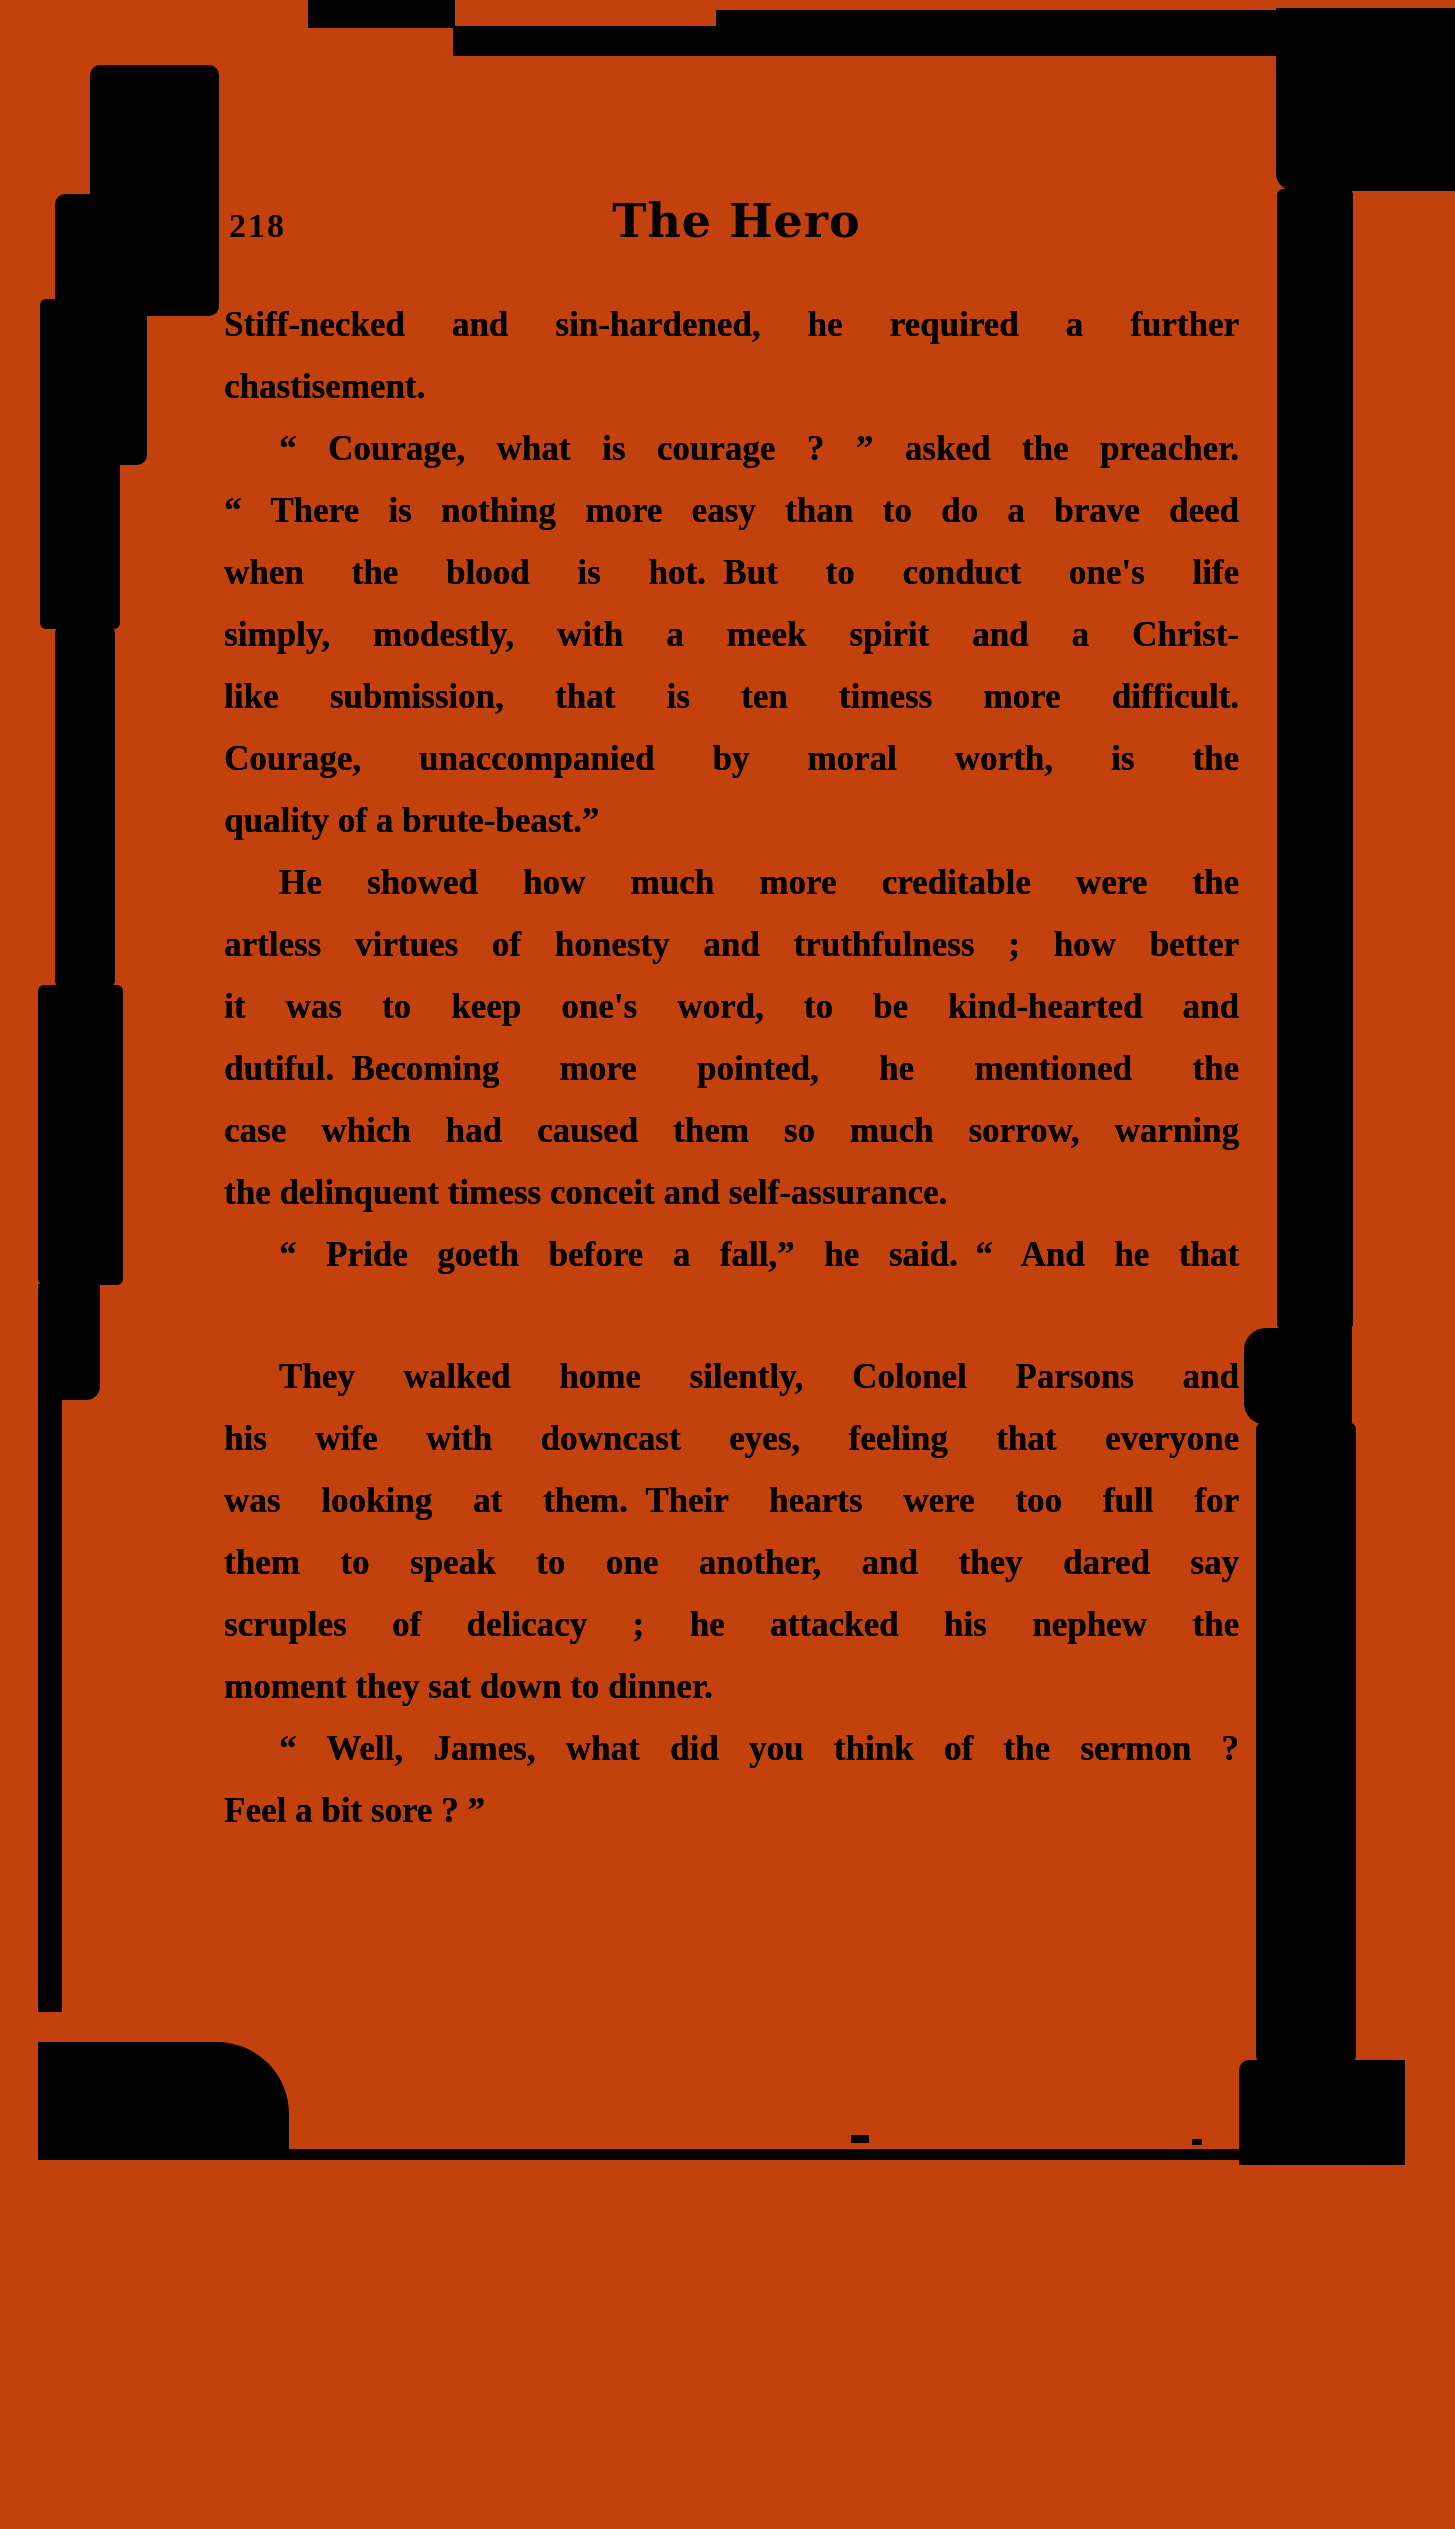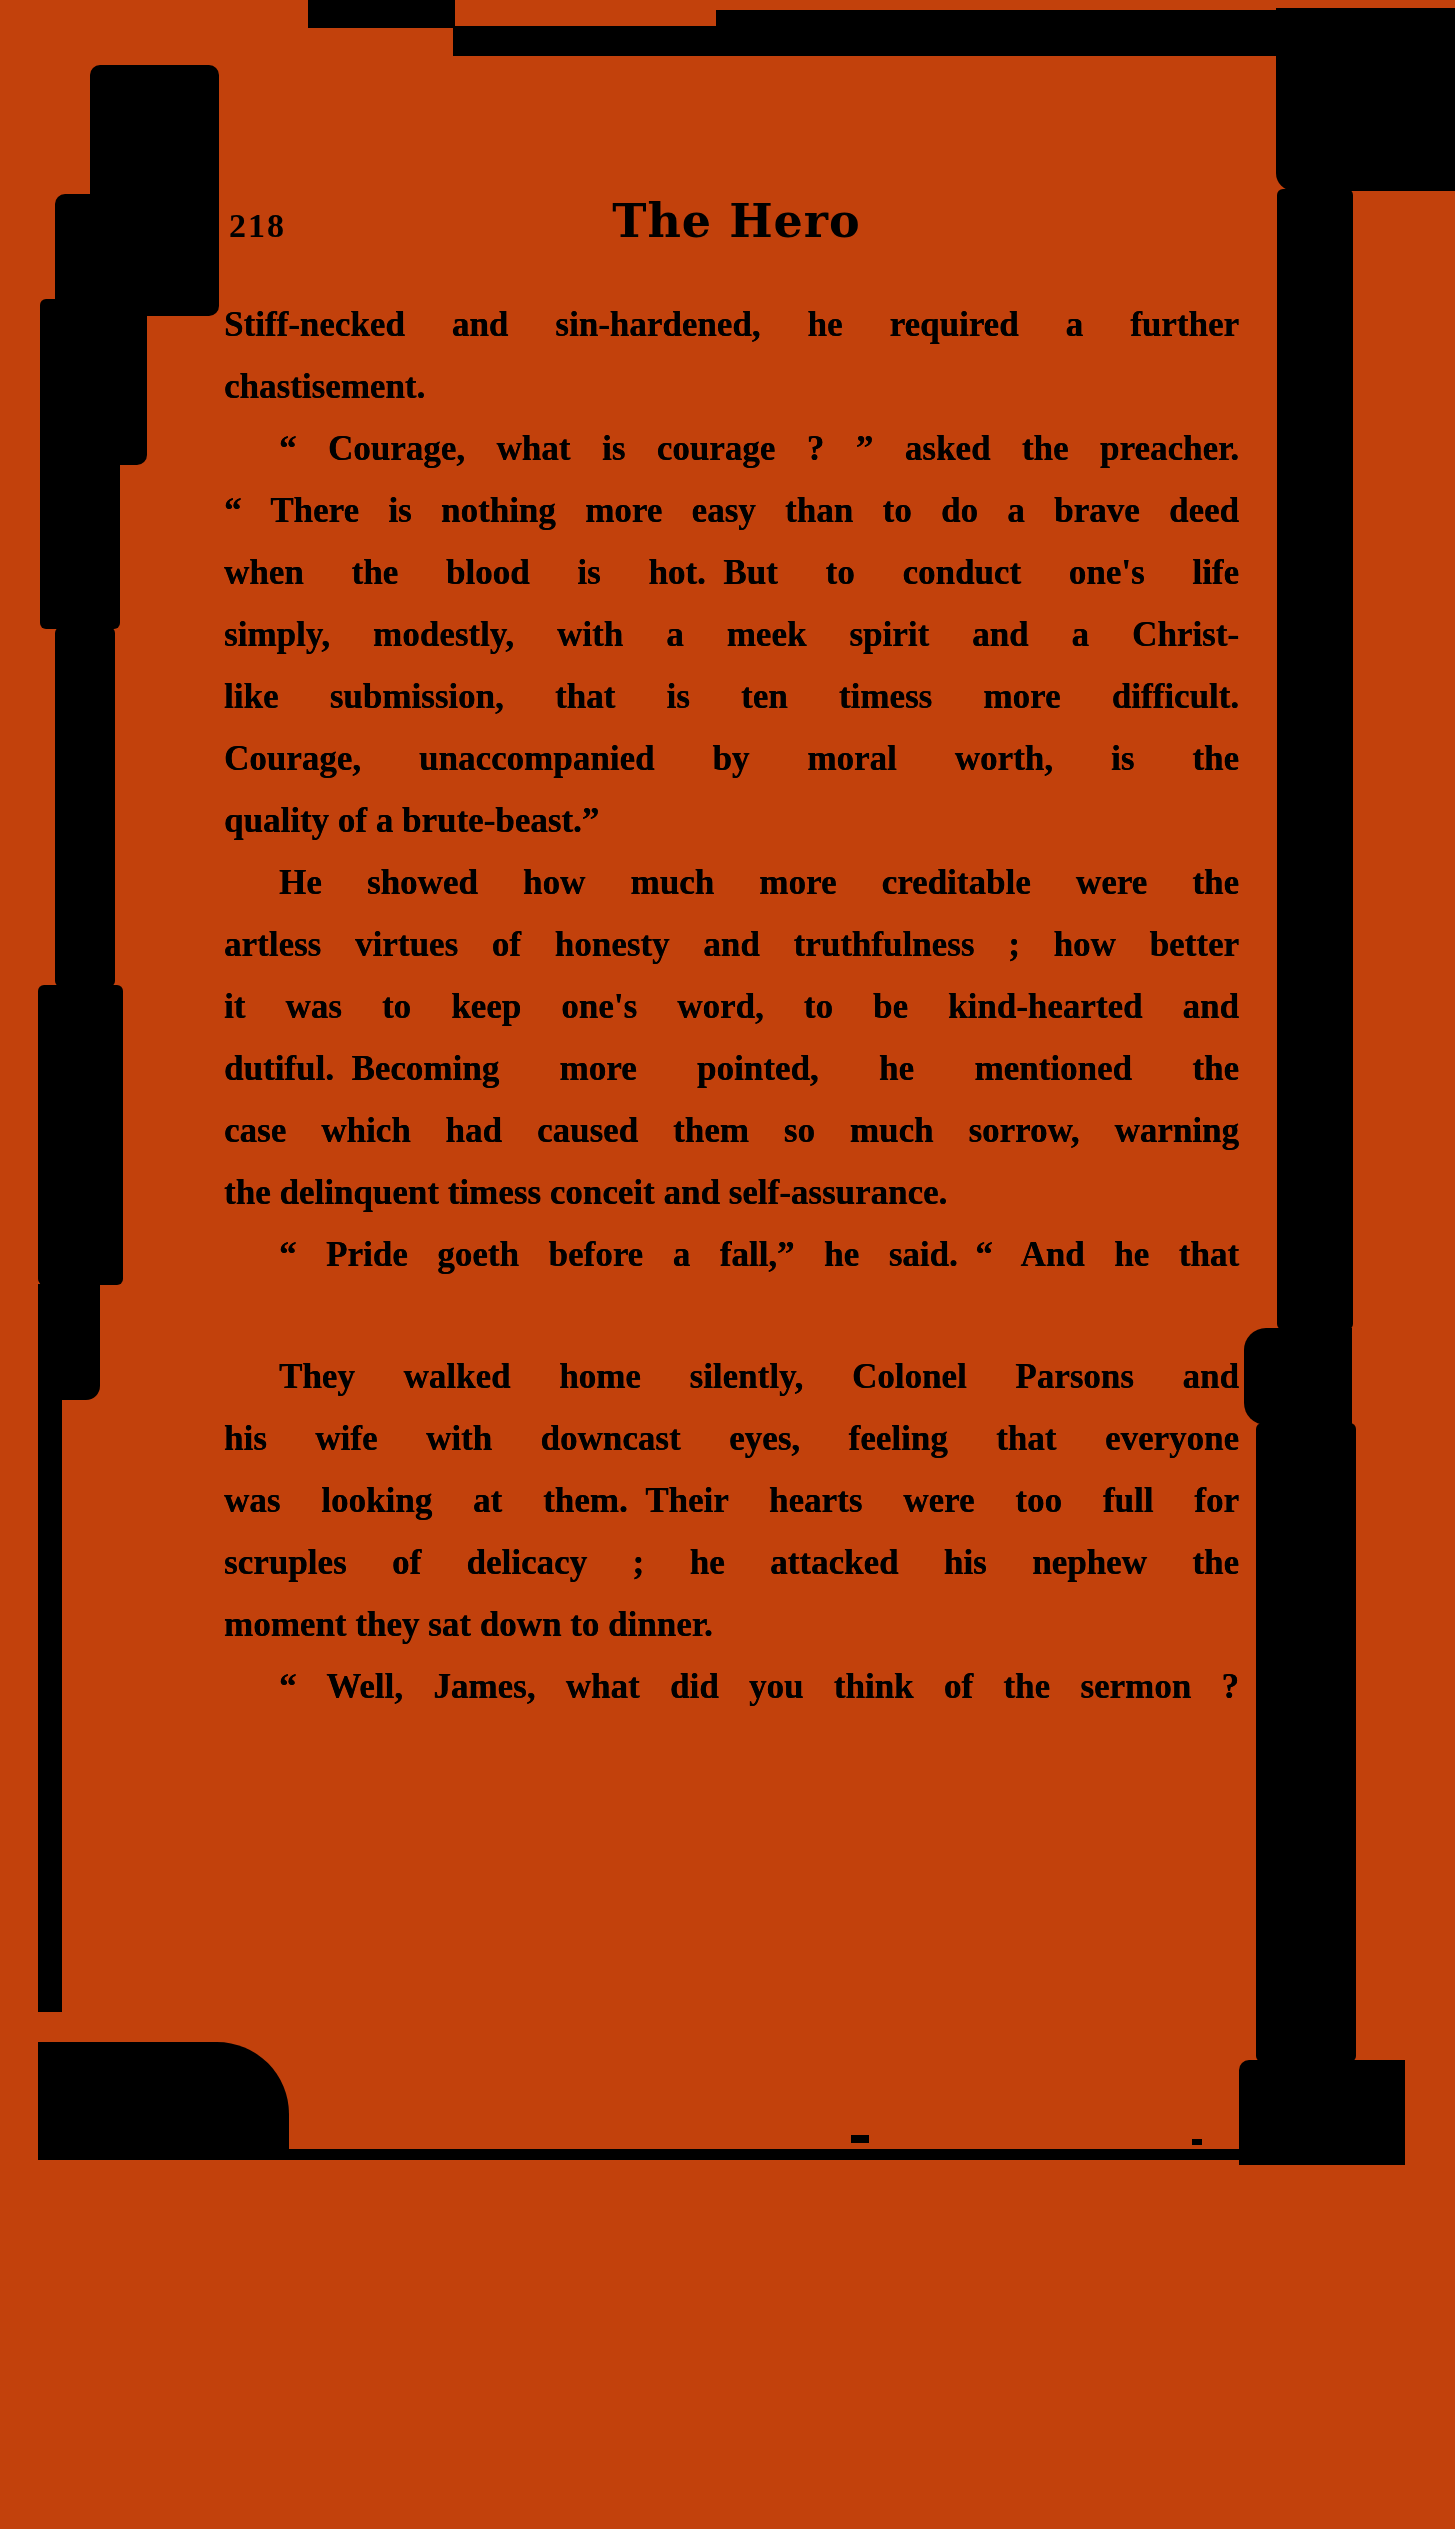--- a/index.html
+++ b/index.html
@@ -105,19 +105,21 @@
       <div class="tline indent">He showed how much more creditable were the</div>
       <div class="tline">artless virtues of honesty and truthfulness ; how better</div>
       <div class="tline">it was to keep one's word, to be kind-hearted and</div>
       <div class="tline">dutiful. Becoming more pointed, he mentioned the</div>
       <div class="tline">case which had caused them so much sorrow, warning</div>
       <div class="tline endline">the delinquent timess conceit and self-assurance.</div>
       <div class="tline indent">“ Pride goeth before a fall,” he said. “ And he that</div>
       <div class="tline indent gap">They walked home silently, Colonel Parsons and</div>
       <div class="tline">his wife with downcast eyes, feeling that everyone</div>
       <div class="tline">was looking at them. Their hearts were too full for</div>
+      <div class="tline">them to speak to one another, and they dared say</div>
       <div class="tline">scruples of delicacy ; he attacked his nephew the</div>
       <div class="tline endline">moment they sat down to dinner.</div>
       <div class="tline indent">“ Well, James, what did you think of the sermon ?</div>
+      <div class="tline endline">Feel a bit sore ? ”</div>
     </div>
 
 </div>
 
 
 </body></html>

